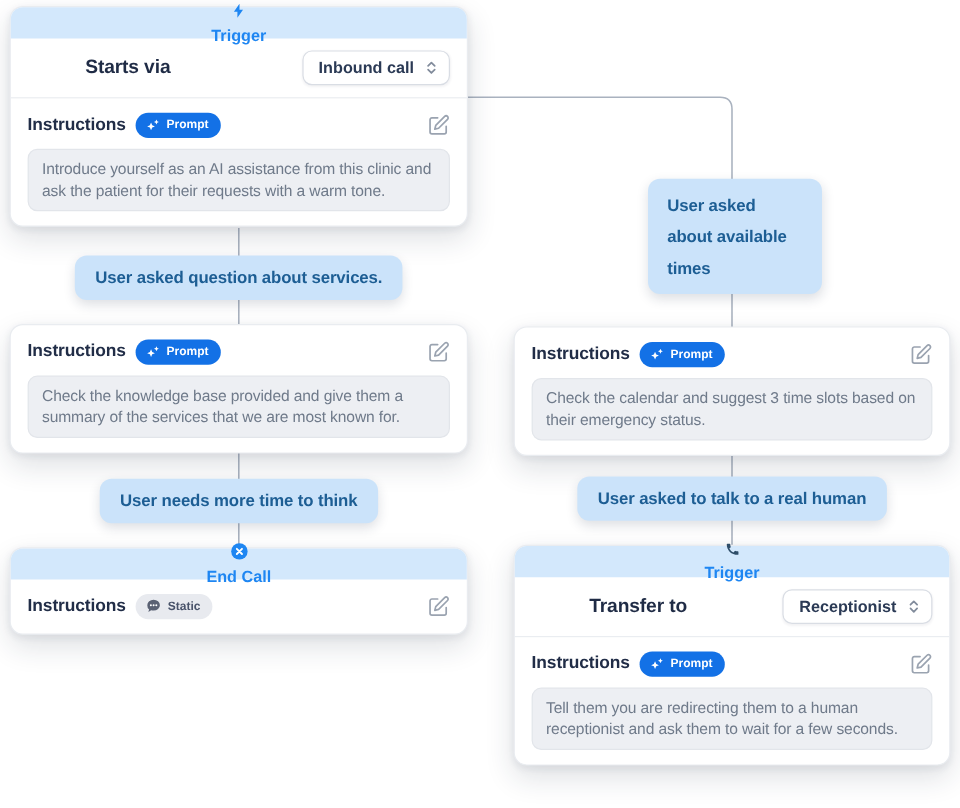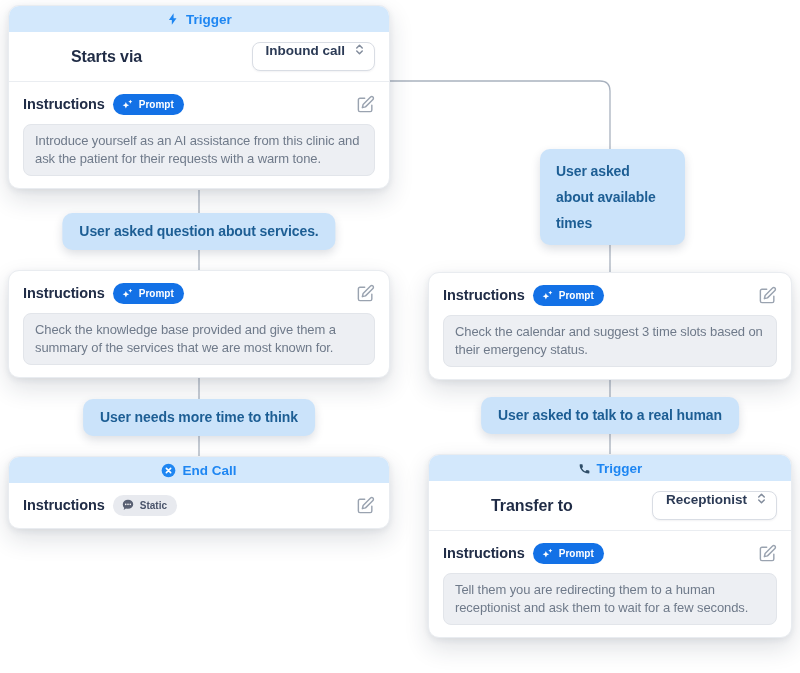--- a/index.html
+++ b/index.html
@@ -33,37 +33,39 @@
     height: 26px;
     display: flex;
     align-items: center;
     justify-content: center;
     gap: 6px;
     background: #d3e8fc;
     border-radius: 10px 10px 0 0;
     color: #1e86f2;
     font-size: 13.5px;
     font-weight: 700;
+    flex-direction: column;
   }
   .field-row {
     display: flex;
     align-items: center;
     justify-content: space-between;
     padding: 9px 14px;
     min-height: 49px;
   }
   .field-label {
     font-size: 16px;
     font-weight: 700;
     color: #1f2b45;
     letter-spacing: -0.1px;
     margin-left: 48px;
   }
   .dropdown {
     display: inline-flex;
+    align-items: center;
     gap: 9px;
     height: 29px;
     padding: 0 9px 0 13px;
     background: #ffffff;
     border: 1px solid #d9dde4;
     border-radius: 8px;
     box-shadow: 0 1px 2px rgba(28, 42, 64, 0.06);
     font-family: inherit;
     font-size: 13.5px;
     font-weight: 600;

